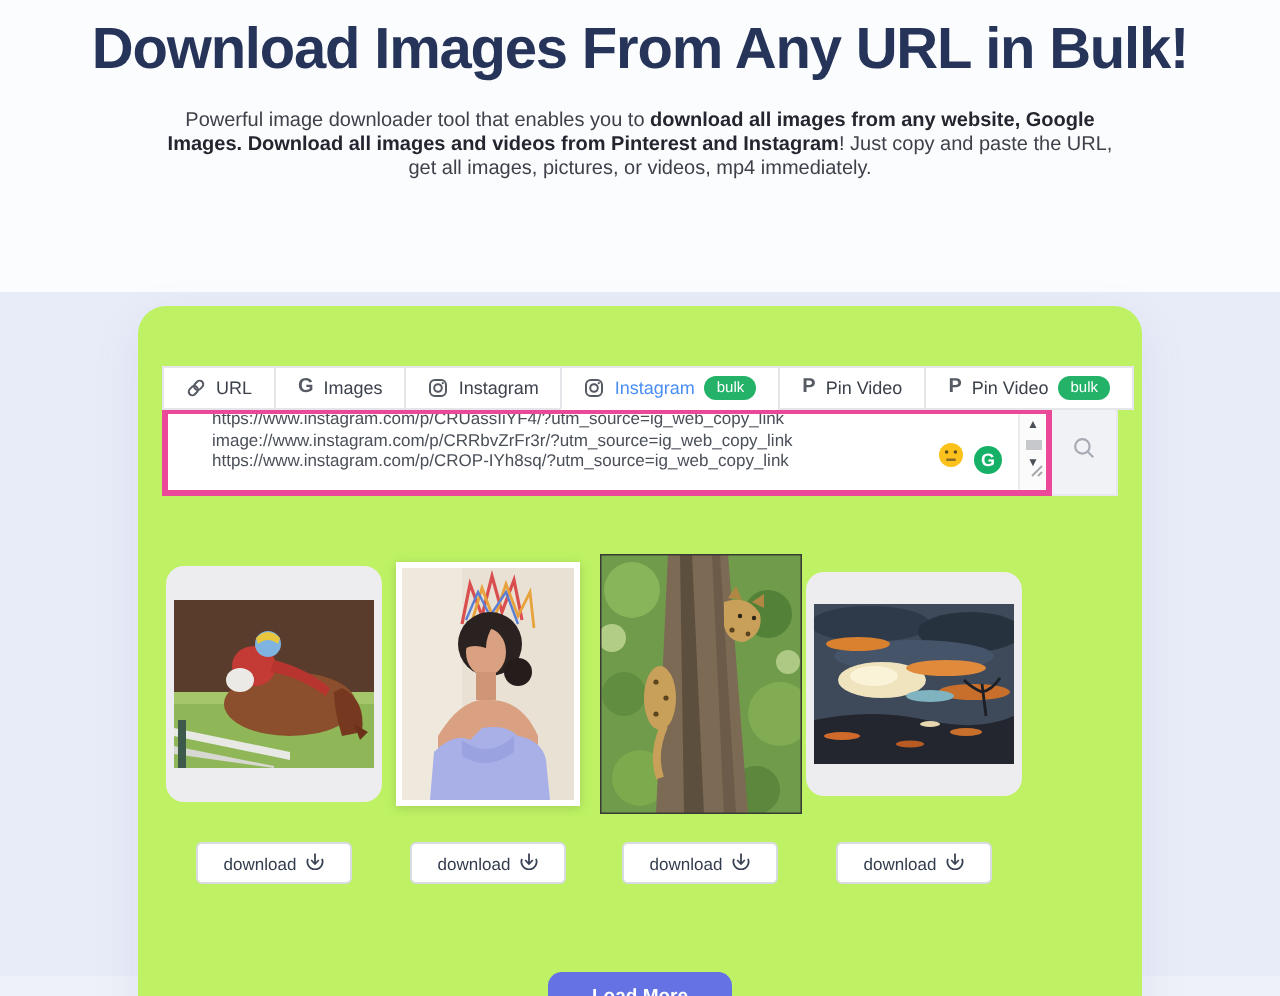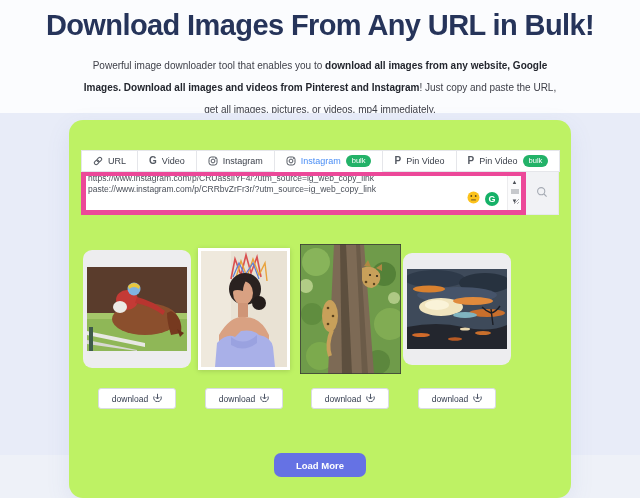--- a/index.html
+++ b/index.html
@@ -1,22 +1,22 @@
 <!DOCTYPE html>
 <html><head>
 <meta charset="utf-8">
 <style>
   * { box-sizing: border-box; margin: 0; padding: 0; }
   html,body { width: 640px; height: 498px; overflow: hidden;
     font-family: "Liberation Sans", sans-serif; background: #fbfcfe; }
 
   
-  .hero { height: 113px; background: #fbfcfe; padding-top: 9px; text-align: center; }
+  .hero { height: 146px; background: #fbfcfe; padding-top: 9px; text-align: center; }
   .hero h1 { font-size: 29px; font-weight: 800; letter-spacing: -0.6px; color: #26345a; }
-  .subtitle { width: 474px; margin: 13px auto 0; font-size: 10px; line-height: 22px;
+  .subtitle { width: 474px; margin: 13px auto 0; font-size: 10px; line-height: 12px;
     color: #3f4049; text-align: center; }
   .subtitle b { color: #23262e; }
 
   
   .section { position: relative; height: 385px; background: #e8ecf8; }
   .section::after { content:""; position:absolute; left:0; right:0; bottom:0; height:43px;
     background:#eef1f8; }
   .card { position: relative; z-index: 1; width: 502px; margin: 0 auto; top: 7px;
     height: 378px; background: #bef264; border-radius: 14px;
     box-shadow: 0 8px 24px rgba(90,110,180,0.10); padding: 30px 12px 0; }
@@ -29,22 +29,22 @@
   .tab:first-child { margin-left: 0; }
   .tab.active { border-bottom-color: #fff; }
   .tab.active .tab-label { color: #4a8ef5; }
   .tab svg { display: block; }
   .letter-icon { font-size: 10px; font-weight: 700; color: #555a63; line-height: 1; }
   .bulk-badge { background: #23b268; color: #fff; font-size: 7.5px; font-weight: 400;
     padding: 2px 6px; border-radius: 8px; line-height: 1; }
 
   
   .input-row { display: flex; align-items: stretch; }
-  .urlbox { position: relative; flex: 1; height: 44px; border: 5px solid #ec4899;
-    background: #fff; overflow: hidden; padding-left: 2px; cursor: text; }
+  .urlbox { position: relative; flex: 1; height: 44px; border: 3px solid #ec4899;
+    background: #fff; overflow: hidden; padding-left: 22px; cursor: text; }
   .url-line { font-size: 8.5px; line-height: 10.5px; color: #4a4f58; white-space: nowrap;
     overflow: hidden; }
   .url-line:first-child { margin-top: -3px; }
   .float-icons { position: absolute; right 20px; top: 14px; right: 22px; display: flex;
     gap: 5px; align-items: center; }
   .g-badge { width: 14px; height: 14px; border-radius: 50%; background: #15b167;
     color: #fff; font-size: 9px; font-weight: 700; display: flex; align-items: center;
     justify-content: center; }
   .scrollbar { position: absolute; top: 0; right: 0; bottom: 0; width: 14px;
     background: #fbfbfc; border-left: 1px solid #ececee; display: flex;
@@ -96,21 +96,21 @@
               <g transform="rotate(-45 5 5)" fill="none" stroke="#555a63" stroke-width="1">
                 <rect x="0.6" y="3.2" width="5" height="3.6" rx="1.8"></rect>
                 <rect x="4.4" y="3.2" width="5" height="3.6" rx="1.8"></rect>
               </g>
             </svg>
         </span>
         <span class="tab-label">URL</span>
       </div>
       <div class="tab">
         <span class="letter-icon">G</span>
-        <span class="tab-label">Video</span>
+        <span class="tab-label">Images</span>
       </div>
       <div class="tab">
         <span>
           <svg width="10" height="10" viewBox="0 0 10 10" fill="none" stroke="#555a63" stroke-width="1">
               <rect x="1" y="1" width="8" height="8" rx="2.4"></rect>
               <circle cx="5" cy="5" r="1.9"></circle>
               <circle cx="7.4" cy="2.6" r="0.55" fill="#555a63" stroke="none"></circle>
             </svg>
         </span>
         <span class="tab-label">Instagram</span>
@@ -133,21 +133,22 @@
       <div class="tab">
         <span class="letter-icon">P</span>
         <span class="tab-label">Pin Video</span>
         <span class="bulk-badge">bulk</span>
       </div>
     </div>
 
     <div class="input-row">
       <div class="urlbox">
         <div class="url-line">https://www.instagram.com/p/CRUassIiYF4/?utm_source=ig_web_copy_link</div>
-        <div class="url-line">paste://www.instagram.com/p/CRRbvZrFr3r/?utm_source=ig_web_copy_link</div>
+        <div class="url-line">image://www.instagram.com/p/CRRbvZrFr3r/?utm_source=ig_web_copy_link</div>
+        <div class="url-line">https://www.instagram.com/p/CROP-IYh8sq/?utm_source=ig_web_copy_link</div>
         <div class="float-icons">
           <span>
             <svg width="13" height="13" viewBox="0 0 13 13">
                 <circle cx="6.5" cy="6.5" r="6" fill="#fcc21b"></circle>
                 <circle cx="4.3" cy="5" r="0.9" fill="#5f4c1e"></circle>
                 <circle cx="8.7" cy="5" r="0.9" fill="#5f4c1e"></circle>
                 <rect x="4" y="8.3" width="5" height="1.2" rx="0.6" fill="#8a6d2a"></rect>
               </svg>
           </span>
           <span class="g-badge">G</span>

